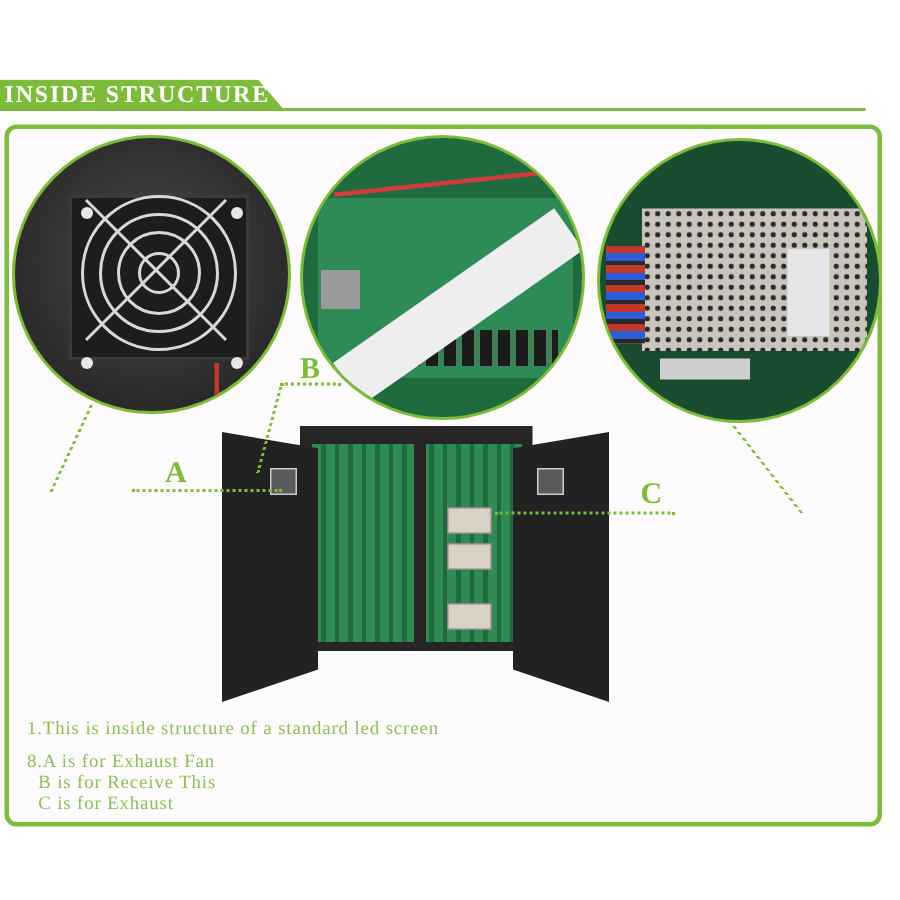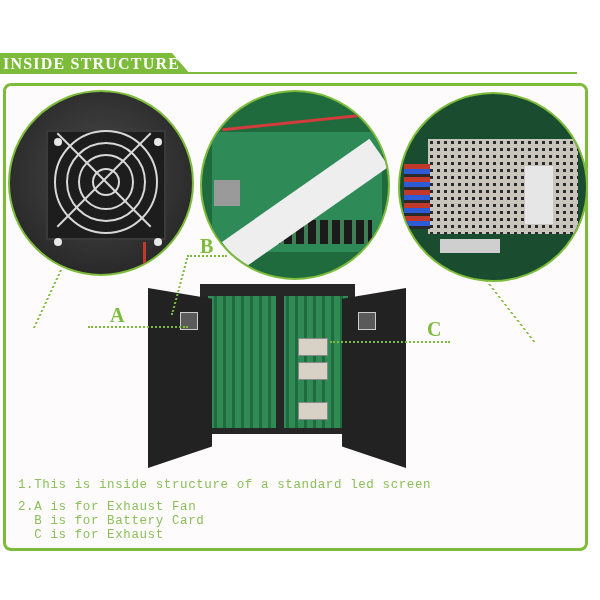--- a/index.html
+++ b/index.html
@@ -41,21 +41,21 @@
   .door-l{position:absolute;left:148px;top:288px;width:64px;height:180px;background:#222;
     clip-path:polygon(0 0,100% 6%,100% 88%,0 100%);}
   .door-r{position:absolute;left:342px;top:288px;width:64px;height:180px;background:#222;
     clip-path:polygon(0 6%,100% 0,100% 100%,0 88%);}
   .mini-fan{position:absolute;width:16px;height:16px;background:#5a5a5a;border:1px solid #ccc;}
   .module{position:absolute;width:28px;height:16px;background:#d7d2c5;border:1px solid #888;}
   .label{position:absolute;font-family:"Liberation Serif","DejaVu Serif",serif;font-weight:bold;font-size:20px;color:#7dbb3a;line-height:20px;}
   .dot{position:absolute;border:0;}
   .dh{height:0;border-top:2px dotted #7dbb3a;}
   .dv{width:0;border-left:2px dotted #7dbb3a;}
-  .caption{position:absolute;left:18px;font-family:Liberation Mono, monospace;font-size:12.5px;letter-spacing:0.6px;color:#8bbf5a;white-space:pre;line-height:14px;}
+  .caption{position:absolute;left:18px;font-family:Liberation Serif, serif;font-size:12.5px;letter-spacing:0.6px;color:#8bbf5a;white-space:pre;line-height:14px;}
 </style>
 </head>
 <body>
 
 <div class="banner"></div>
 <div class="banner-text">INSIDE STRUCTURE</div>
 <div class="banner-line"></div>
 
 <div class="frame"></div>
 
@@ -106,15 +106,15 @@
 
 <div class="label" style="left:200px;top:236px;">B</div>
 <div class="dot dh" style="left:187px;top:255px;width:40px;"></div>
 <div class="dot dv" style="left:187px;top:255px;height:60px;transform:skewX(-15deg);transform-origin:top;"></div>
 
 <div class="label" style="left:427px;top:319px;">C</div>
 <div class="dot dh" style="left:330px;top:341px;width:120px;"></div>
 <div class="dot dv" style="left:485px;top:280px;height:62px;transform:skewX(38deg);transform-origin:top;"></div>
 
 <div class="caption" style="top:478px;">1.This is inside structure of a standard led screen</div>
-<div class="caption" style="top:500px;">2.A is for Exhaust Fan</div>
-<div class="caption" style="top:514px;">  B is for Battery Card</div>
+<div class="caption" style="top:500px;">8.A is for Exhaust Fan</div>
+<div class="caption" style="top:514px;">  B is for Receive This</div>
 <div class="caption" style="top:528px;">  C is for Exhaust</div>
 
 </body></html>

